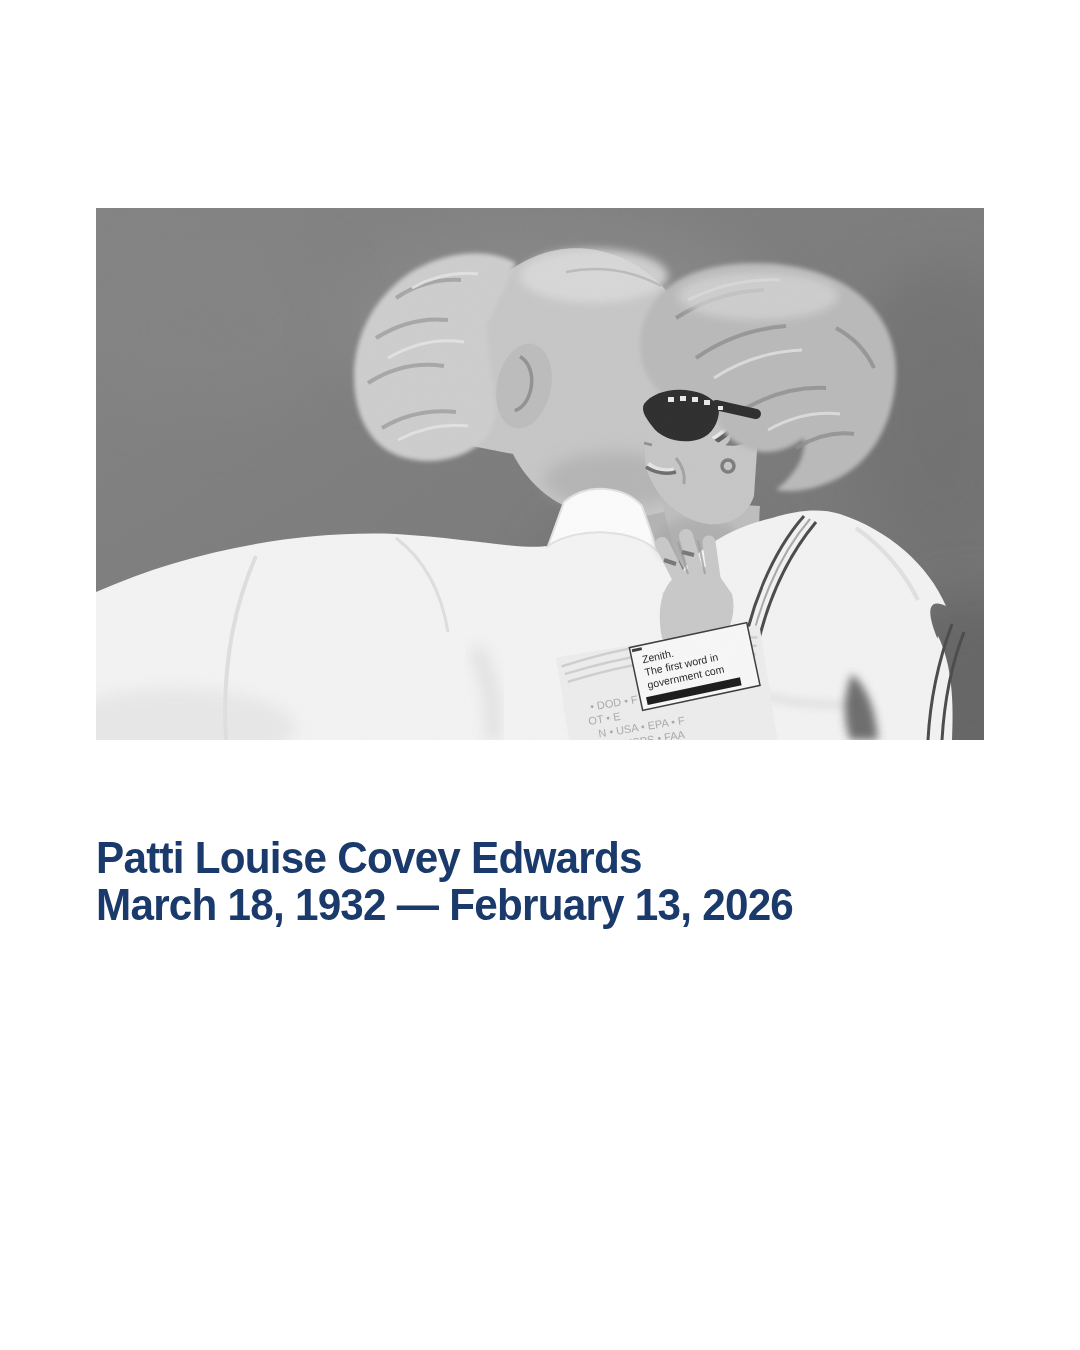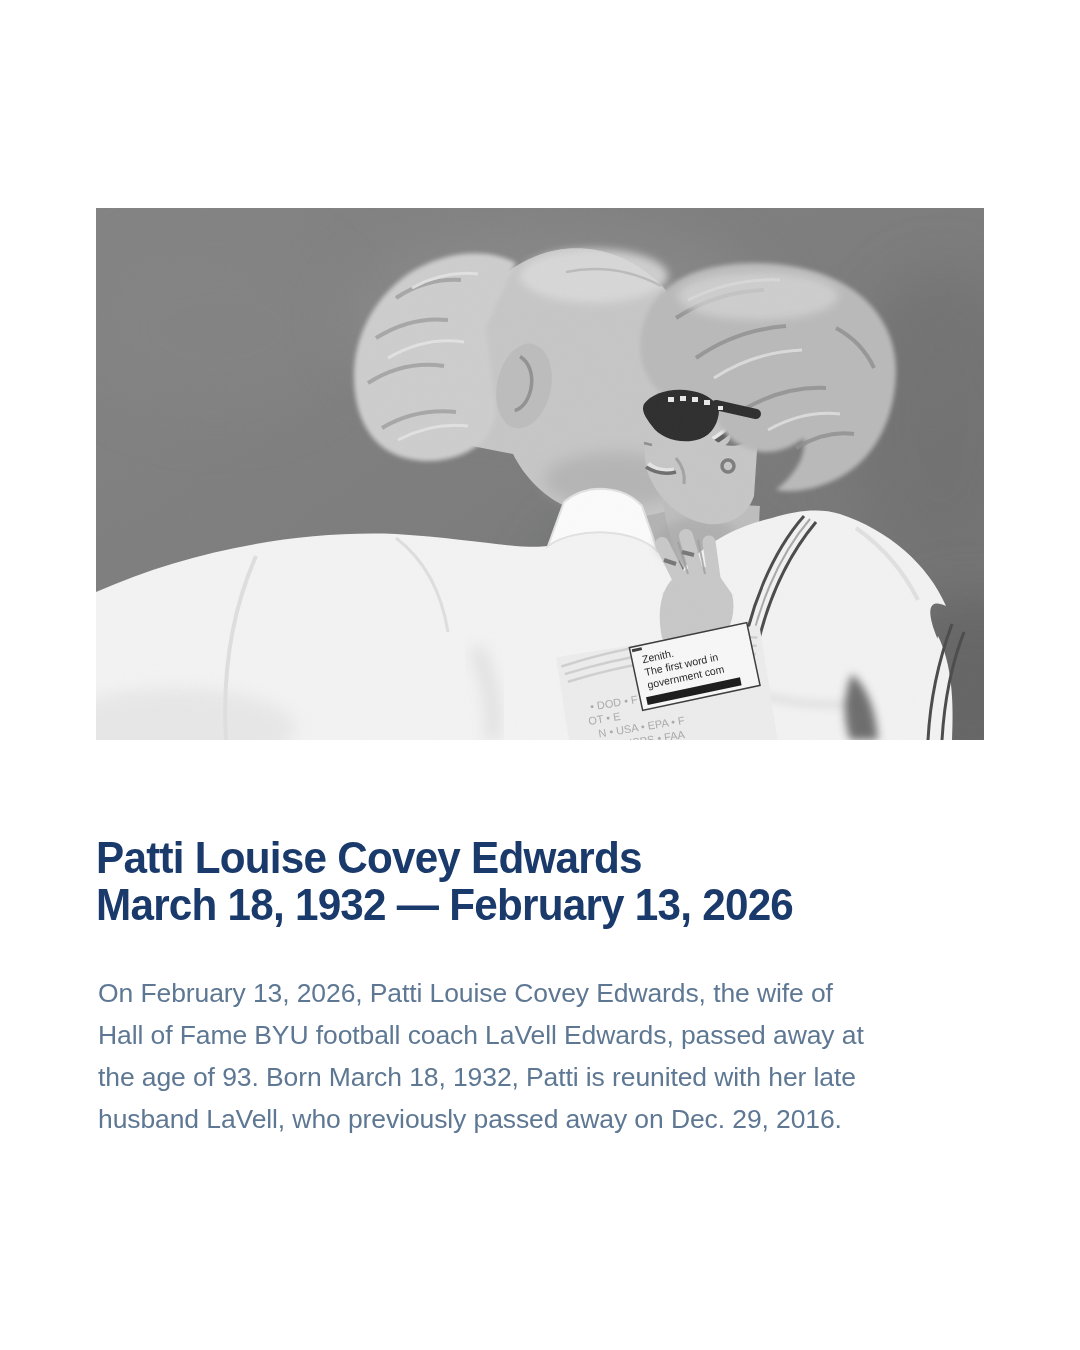--- a/index.html
+++ b/index.html
@@ -208,18 +208,14 @@
         <rect width="888" height="532" filter="url(#grain)" opacity="0.07"></rect>
       </g>
     </svg>
   </figure>
 
   <h1 class="title">
     <span>Patti Louise Covey Edwards</span>
     <span>March 18, 1932 — February 13, 2026</span>
   </h1>
 
-  <p class="body-text">On February 13, 2026, Patti Louise Covey Edwards, the wife of
-Hall of Fame BYU football coach LaVell Edwards, passed away at
-the age of 93. Born March 18, 1932, Patti is reunited with her late
-husband LaVell, who previously passed away on Dec. 29, 2016.</p>
 
 </div>
 
 </body></html>

